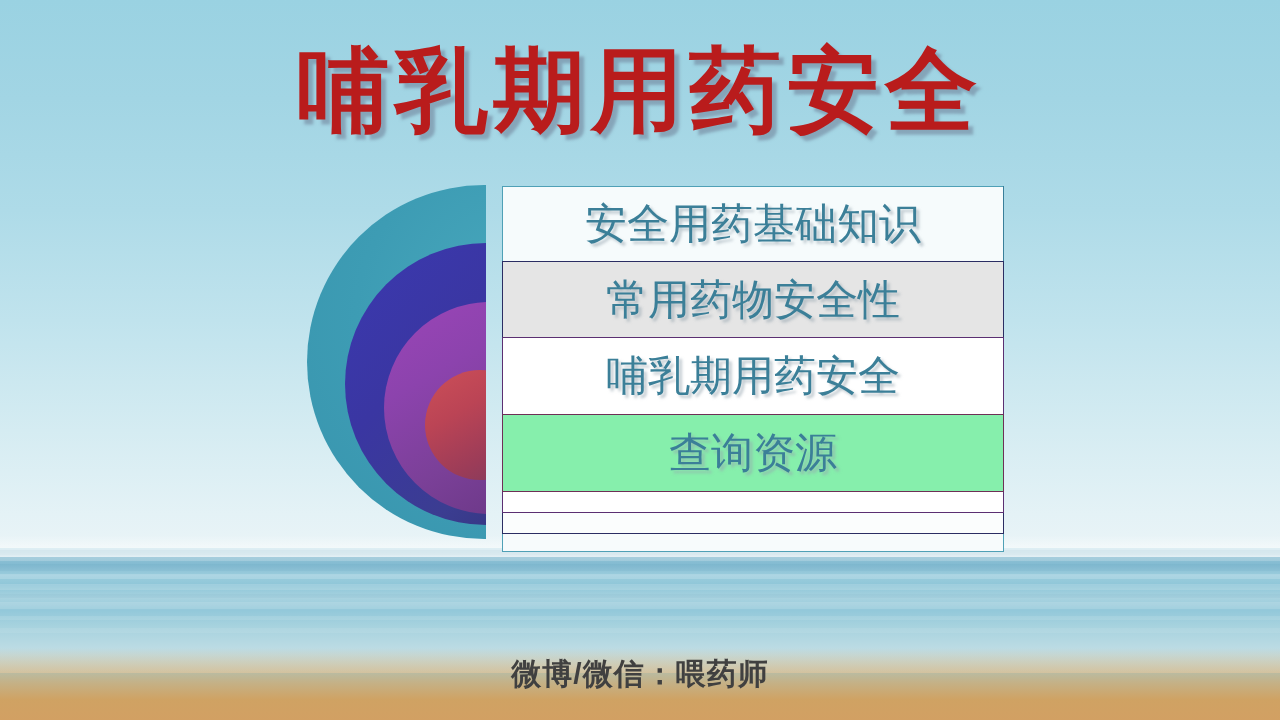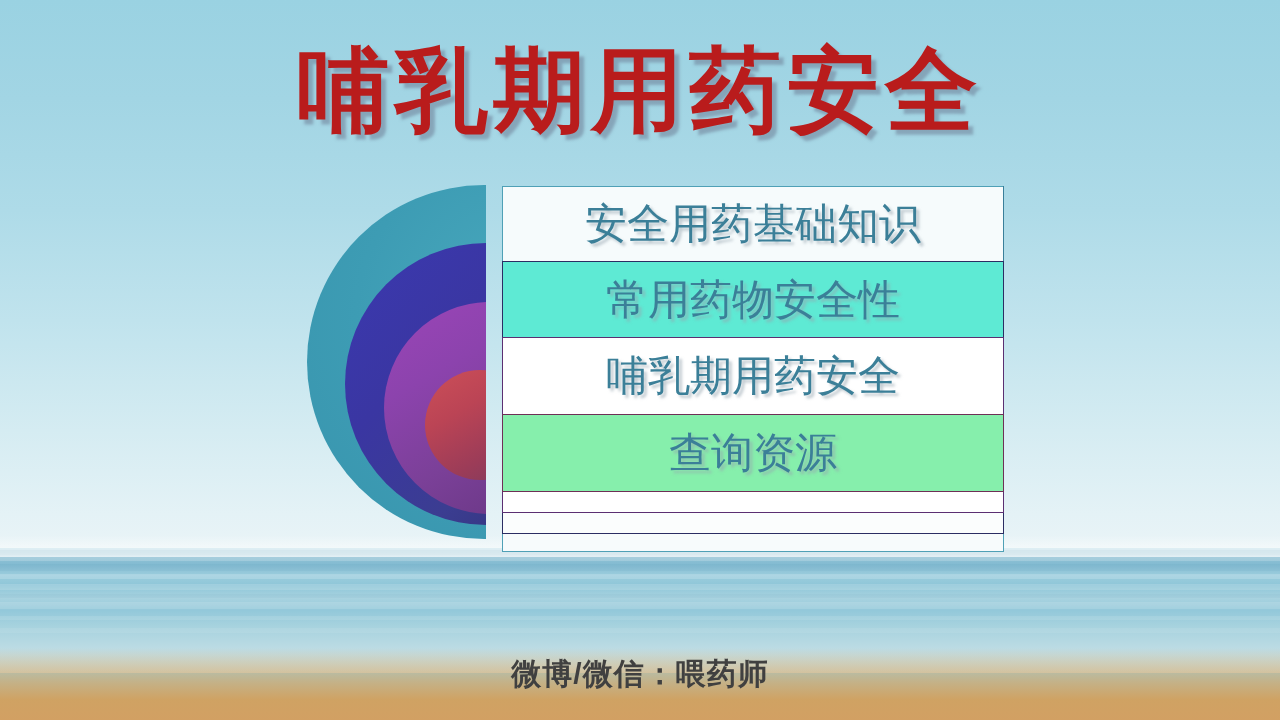--- a/index.html
+++ b/index.html
@@ -153,21 +153,21 @@
   .row-1 td {
     height: 74px;
     background: #f6fbfc;
     border-top: 1px solid #4fa0b6;
     border-left: 1px solid #4fa0b6;
     border-right: 1px solid #3a7f9a;
     border-bottom: 1px solid #2b2d63;
   }
   .row-2 td {
     height: 75px;
-    background: #5eead4;
+    background: #e5e5e5;
     border-left: 1px solid #2b2d63;
     border-right: 1px solid #2b2d63;
     border-bottom: 1px solid #5b2f72;
   }
   .row-3 td {
     height: 76px;
     background: #ffffff;
     border-left: 1px solid #5b2f72;
     border-right: 1px solid #5b2f72;
     border-bottom: 1px solid #6e2f56;

